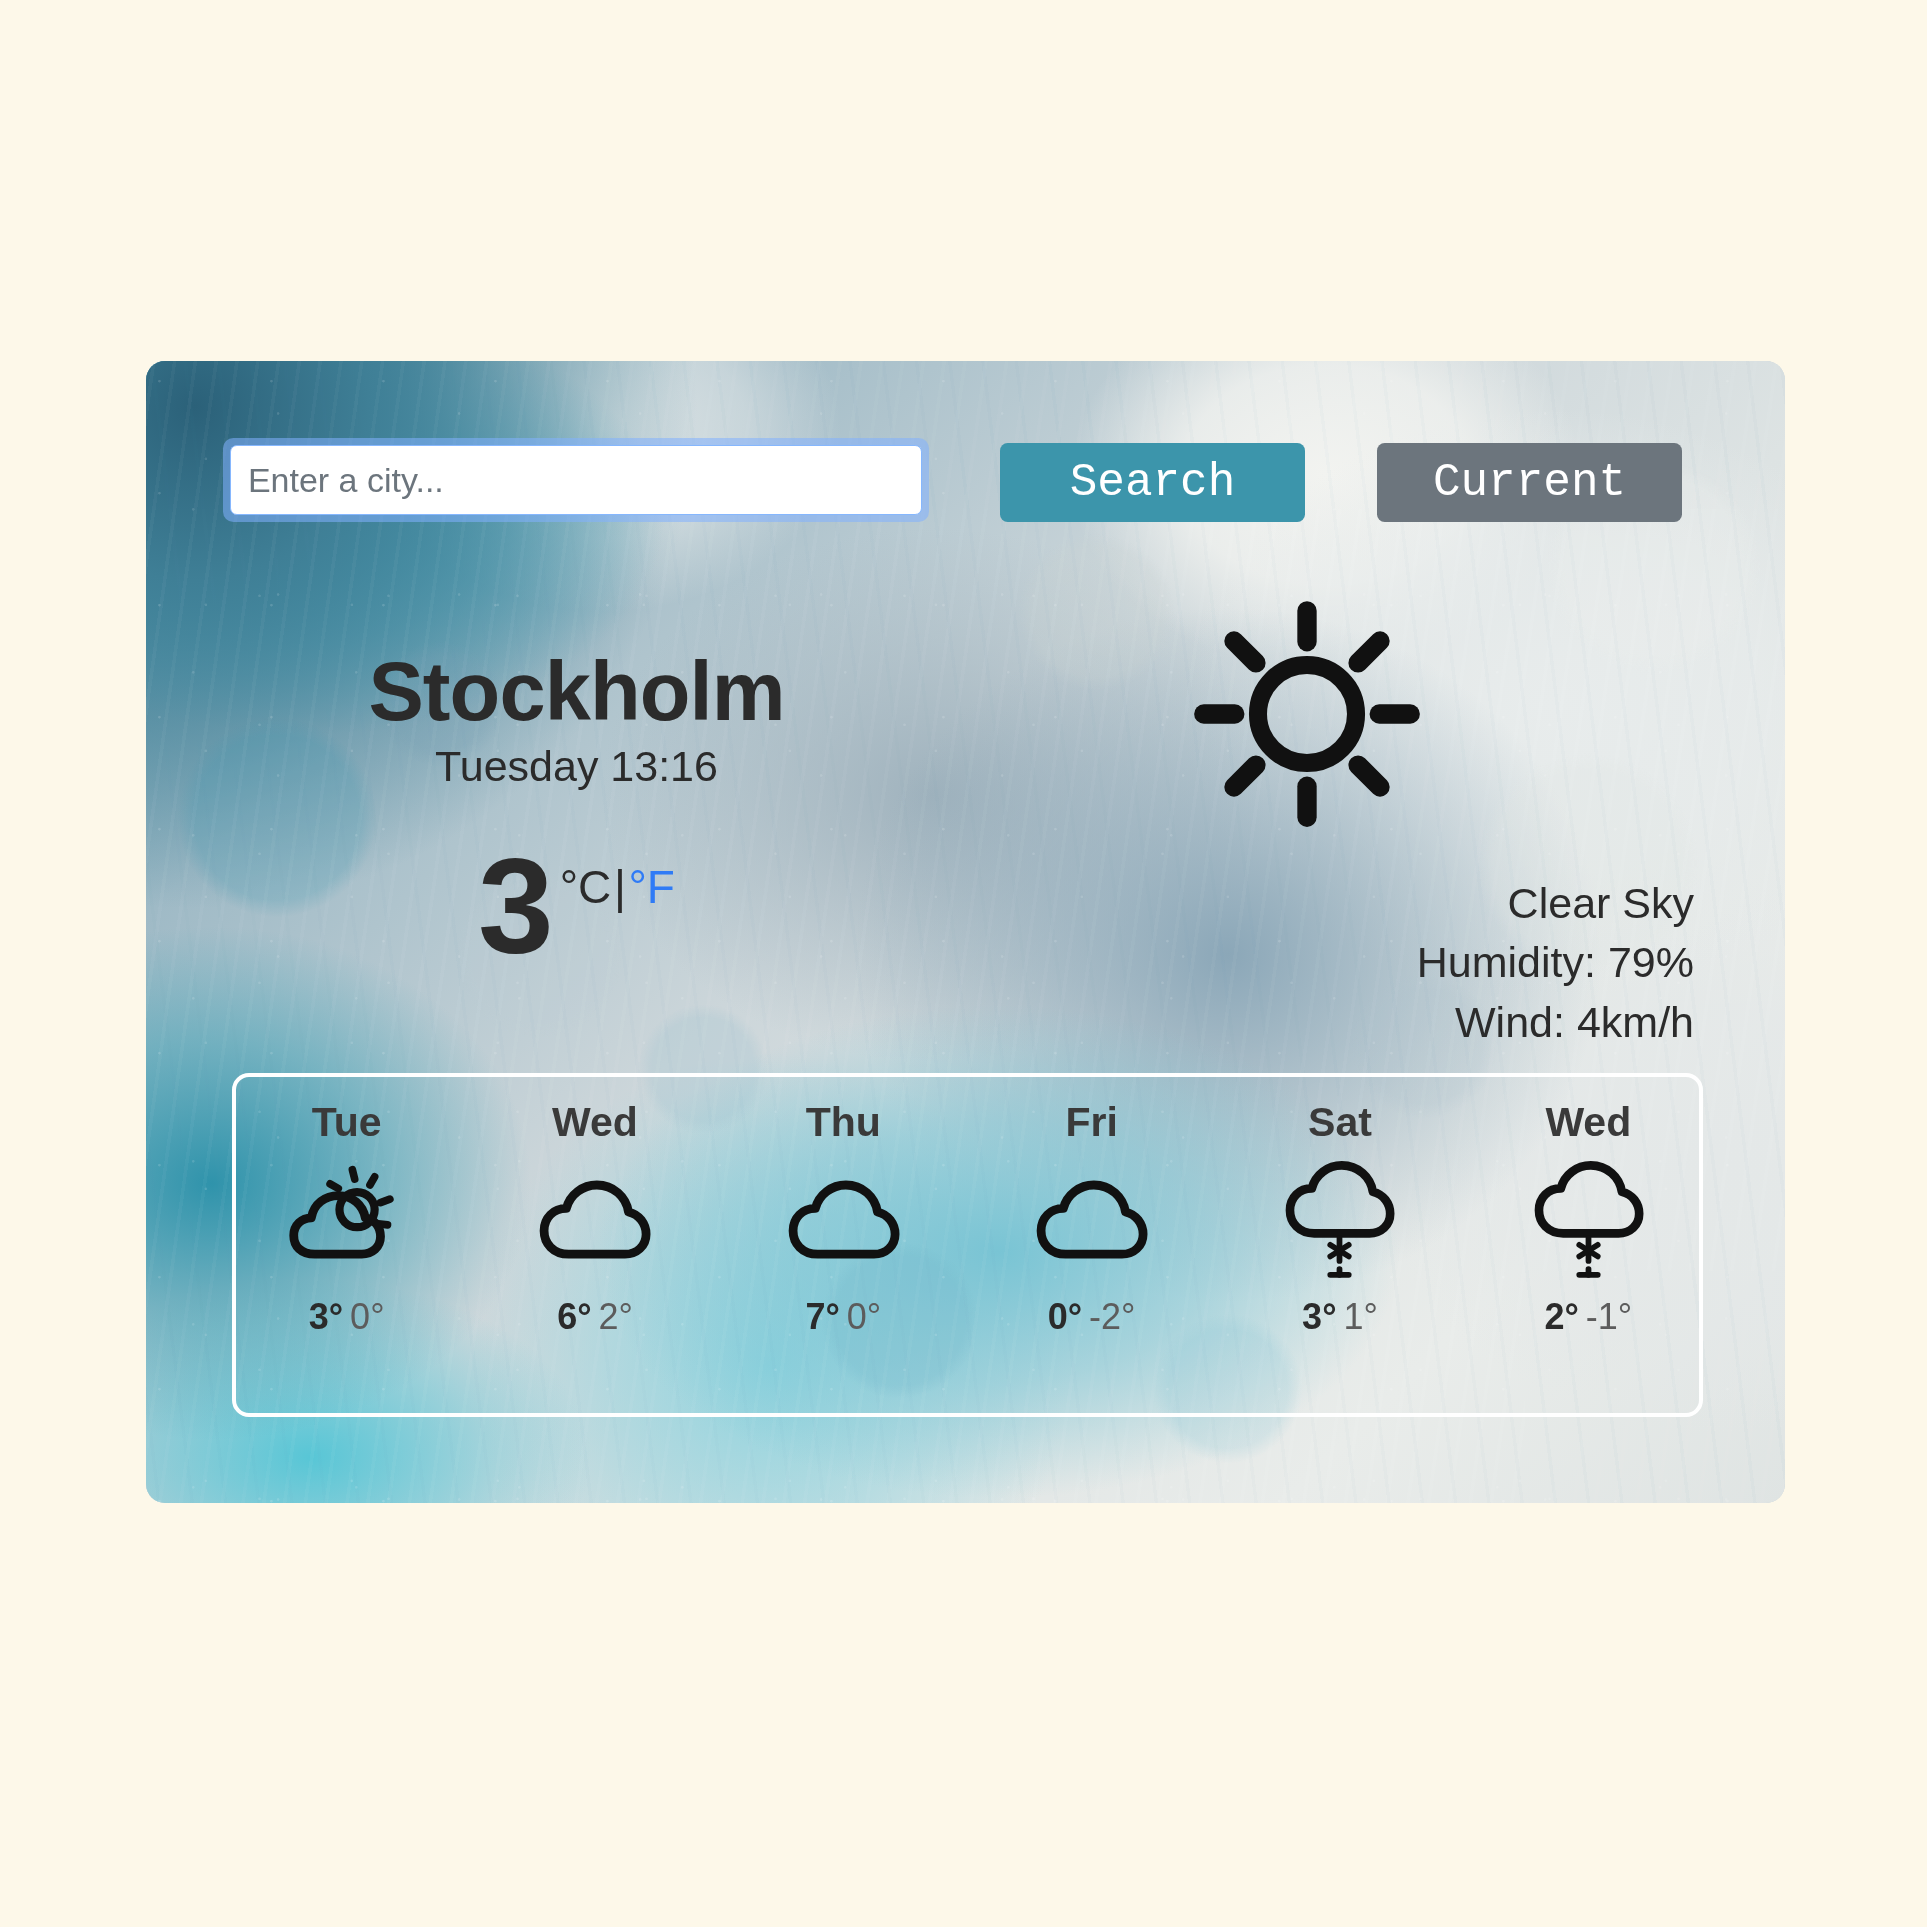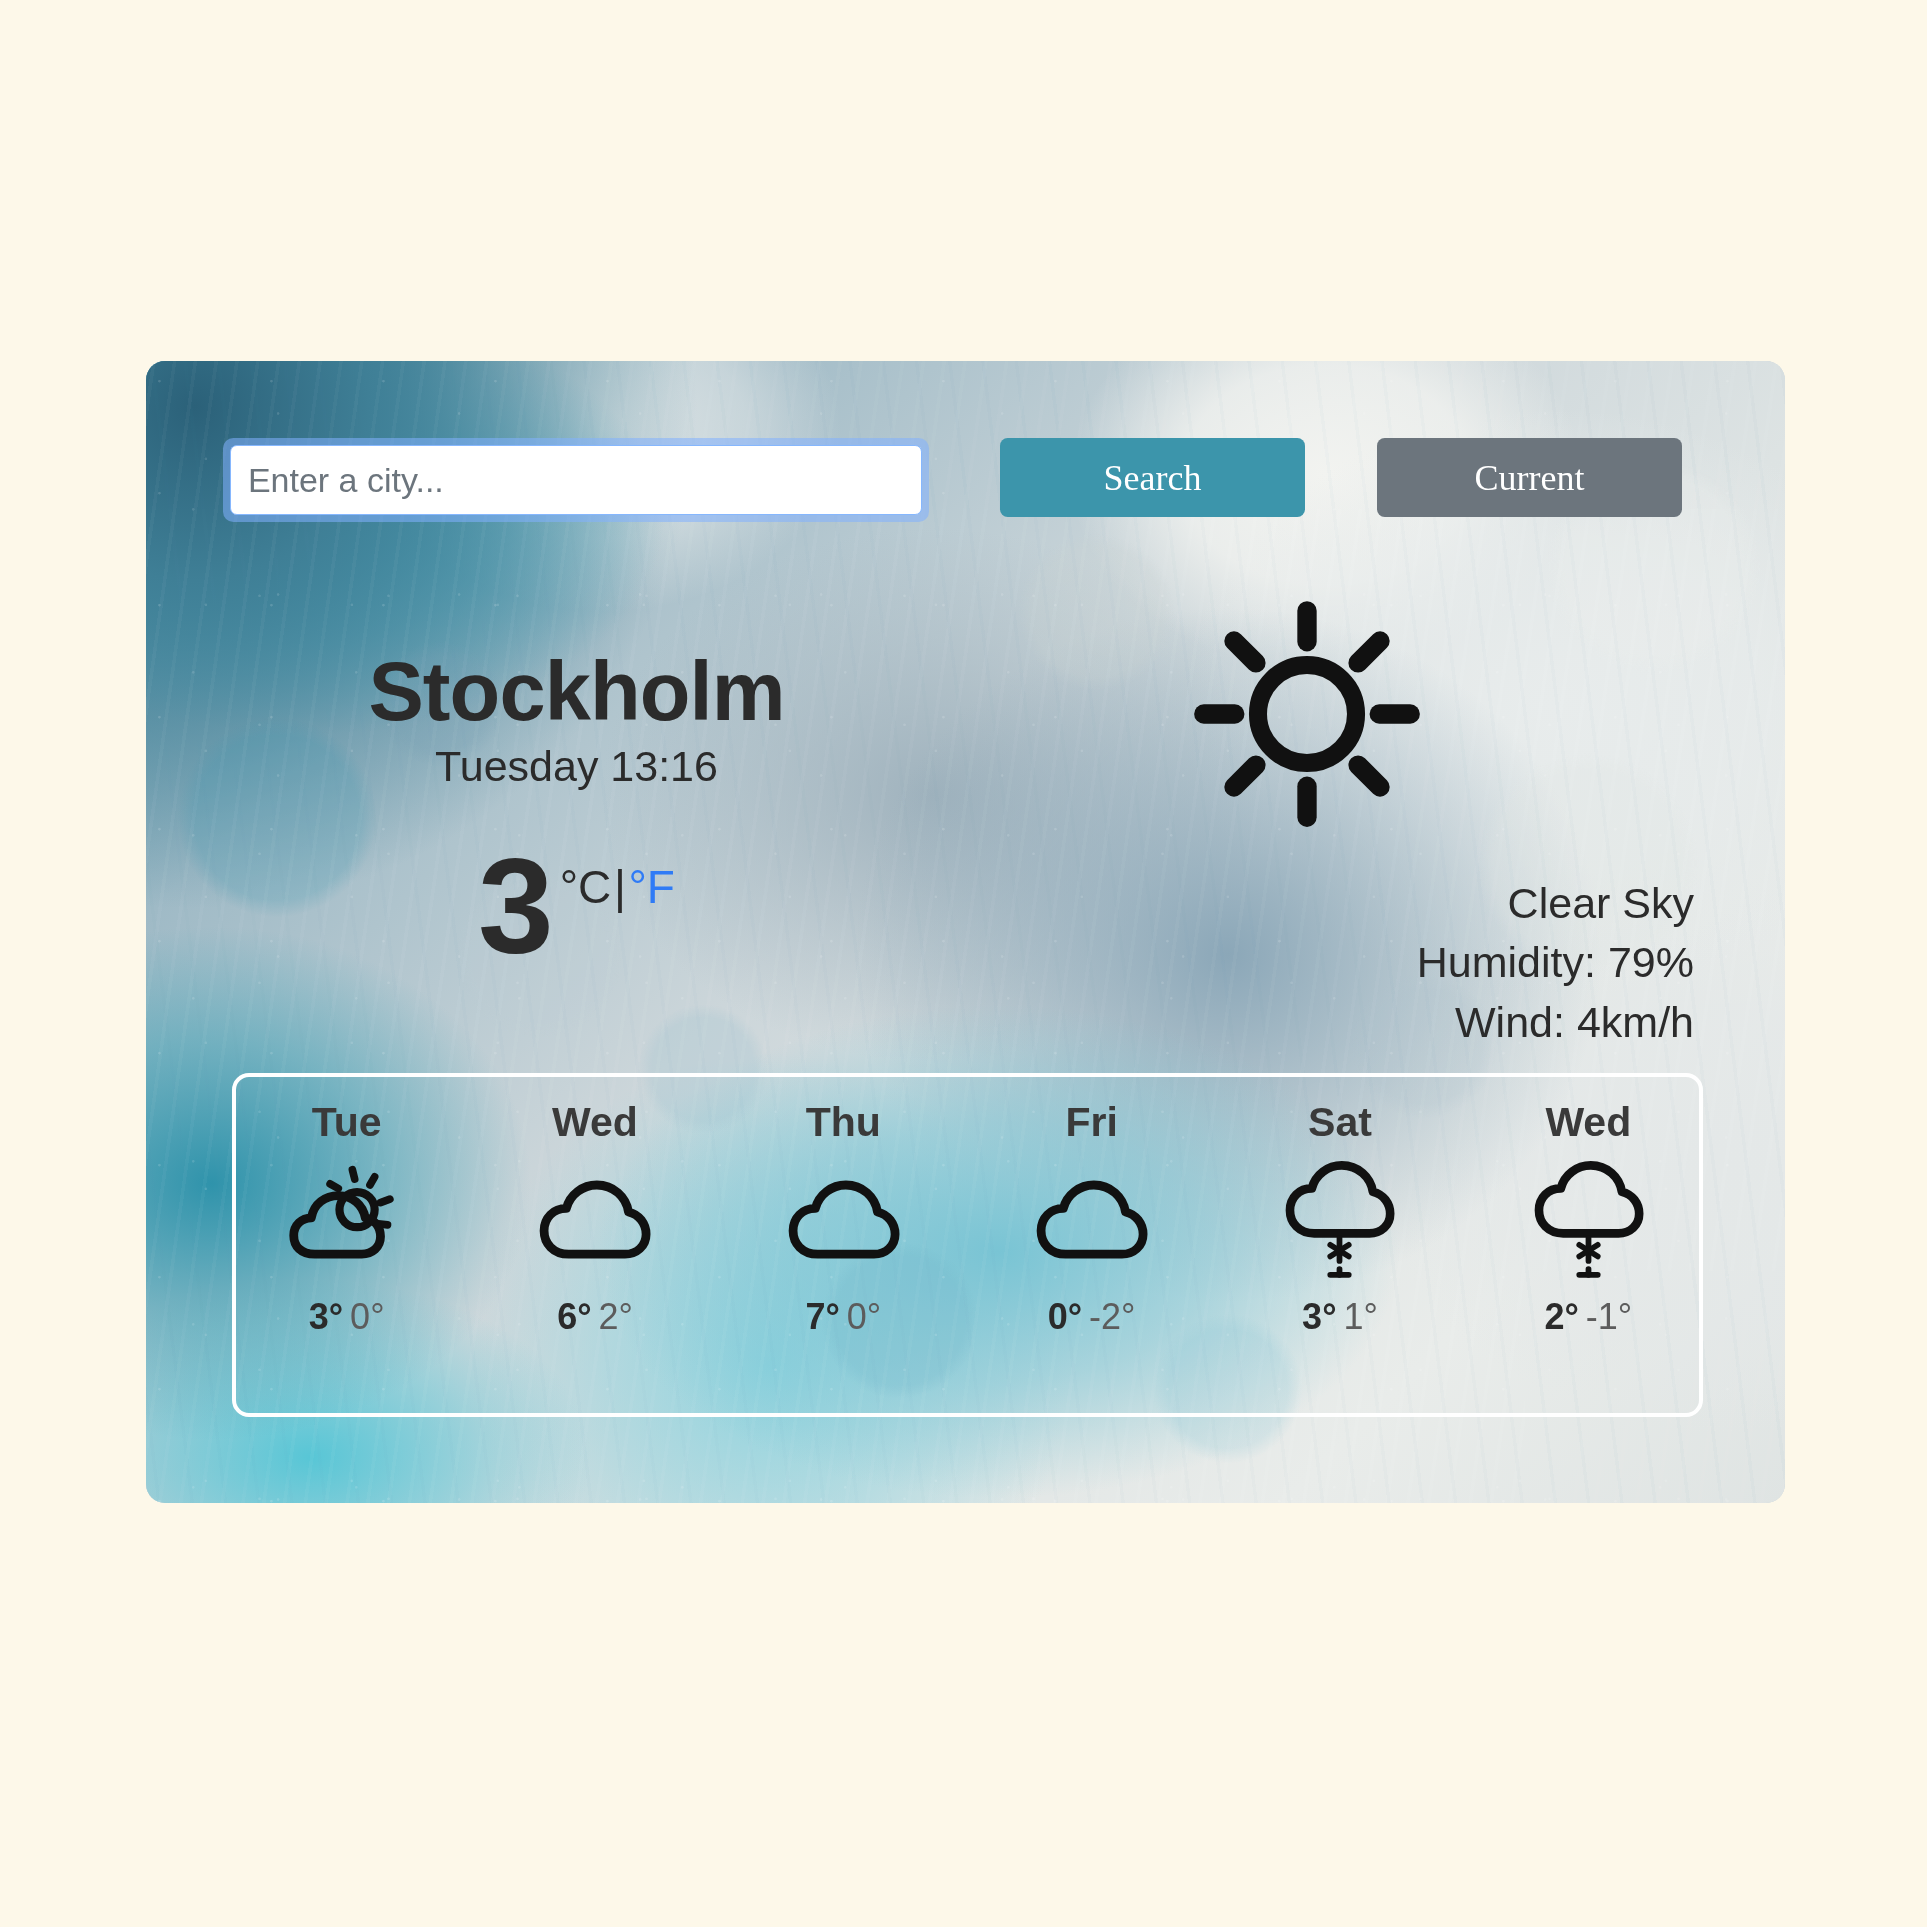--- a/index.html
+++ b/index.html
@@ -87,21 +87,21 @@
   .card-inner { position: relative; width: 100%; height: 100%; }
 
   
   #search-row {
     position: absolute;
     left: 77px;
     top: 77px;
     width: 1484px;
     height: 84px;
     display: flex;
-    align-items: flex-start;
+    align-items: flex-end;
   }
   #search-input-wrap {
     width: 706px;
     height: 84px;
     border-radius: 10.3px;
     background: rgba(130,177,255,0.55);
     padding: 6.9px;
   }
   #search-input {
     width: 100%;
@@ -115,22 +115,22 @@
     padding: 0 17px;
     outline: none;
   }
   #search-input::placeholder { color: #6c757d; opacity: 1; }
 
   .btn {
     height: 79px;
     border: none;
     border-radius: 7.7px;
     color: #ffffff;
-    font-family: Liberation Serif, serif;
-    font-size: 36px;
+    font-family: Liberation Mono, monospace;
+    font-size: 46px;
     line-height: 1;
     cursor: pointer;
   }
   #search-button { width: 305px; background: #3c95ab; margin-left: 71px; }
   #current-button { width: 305px; background: #6c757d; margin-left: 72px; }
 
   
   #current-left {
     position: absolute;
     left: 95px;

